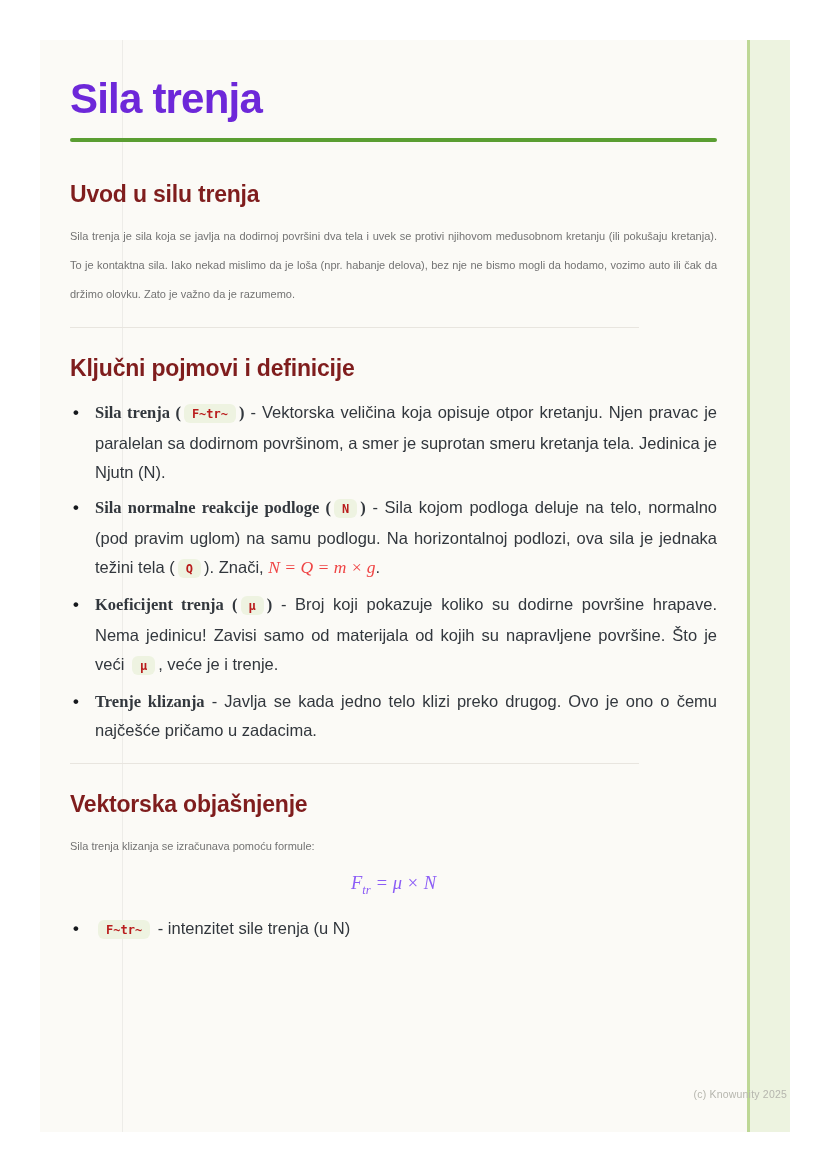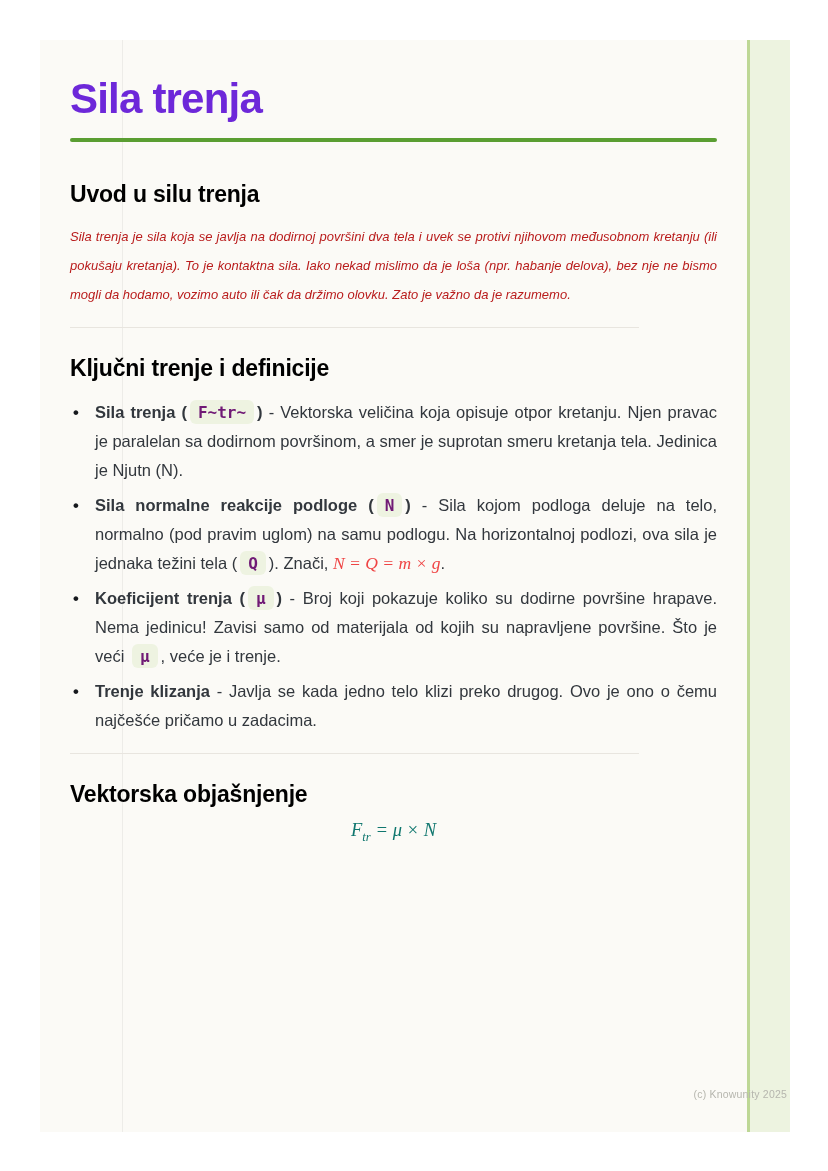--- a/index.html
+++ b/index.html
@@ -19,58 +19,58 @@
     position:absolute;left:82px;top:0;width:1px;height:100%;
     background:rgba(120,120,110,0.10);z-index:0;
   }
   .content{position:relative;z-index:2;padding:36px 73px 0 30px;color:#32373d;}
   h1.doc-title{
     margin:0;font-size:42px;line-height:1.08;font-weight:700;
     color:#6d28d9;letter-spacing:-0.8px;
   }
   .title-rule{height:4px;background:#5a9e32;margin-top:17px;border-radius:2px;}
   h2.sec-heading{
-    margin:0;font-size:23px;line-height:28px;font-weight:700;color:#000000;
+    margin:0;font-size:23px;line-height:28px;font-weight:700;color:#7f1d1d;
     letter-spacing:-0.2px;
   }
   h2.sec1{margin-top:38px;}
   h2.sec2{margin-top:26px;}
   h2.sec3{margin-top:26px;}
   p.body-text{
-    margin:14px 0 0;font-size:13px;line-height:29px;
-    text-align:justify;color:#b91c1c;font-style:italic;
+    margin:14px 0 0;font-size:11px;line-height:29px;
+    text-align:justify;color:#737373;
   }
   hr.divider{
     border:none;border-top:1.5px solid #e8e5df;height:0;
     margin:18px 0 0;width:88%;
   }
   ul.bullet-list{list-style:none;margin:16px 0 0;padding:0;}
   ul.bullet-list li{
     position:relative;padding-left:25px;margin:0 0 6px;
     font-size:16.5px;line-height:29px;text-align:justify;color:#32373d;
   }
   ul.bullet-list li::before{
     content:"\2022";position:absolute;left:3px;top:0;
     color:#15181c;font-weight:700;
   }
-  .seg-bold{font-weight:700;}
+  .seg-bold{font-weight:700;font-family:Liberation Serif, serif;}
   .seg-italic{}
   .seg-code{
-    font-family:"DejaVu Sans Mono",monospace;font-size:16px;font-weight:700;
-    color:#701a75;background:#eef3e1;padding:2.5px 8px;border-radius:6px;
+    font-family:"DejaVu Sans Mono",monospace;font-size:12px;font-weight:700;
+    color:#b91c1c;background:#eef3e1;padding:2.5px 8px;border-radius:6px;
     margin:0 3px;white-space:nowrap;position:relative;top:-1px;
   }
   .seg-math{
     font-family:"Liberation Serif",serif;font-style:italic;font-size:17.5px;
     color:#ef4444;
   }
   .formula{
     margin-top:12px;text-align:center;
     font-family:"Liberation Serif",serif;font-style:italic;
-    font-size:18.5px;color:#0f766e;
+    font-size:18.5px;color:#8b5cf6;
   }
   .formula .f-sub{font-size:12.5px;}
   .formula .f-rest{margin-left:5px;}
   p.where-label{margin-top:36px;}
   .watermark{
     position:absolute;right:3px;top:1036px;z-index:5;
     font-size:10.5px;color:#b6b6ae;letter-spacing:0.2px;margin-top:12px;
   }
 </style>
 </head>
@@ -82,30 +82,34 @@
 
   <div class="content">
     <h1 class="doc-title">Sila trenja</h1>
     <div class="title-rule"></div>
 
     <h2 class="sec-heading sec1">Uvod u silu trenja</h2>
     <p class="body-text"><span class="seg-text">Sila trenja je sila koja se javlja na dodirnoj površini dva tela i uvek se protivi njihovom međusobnom kretanju (ili pokušaju kretanja). To je kontaktna sila. Iako nekad mislimo da je loša (npr. habanje delova), bez nje ne bismo mogli da hodamo, vozimo auto ili čak da držimo olovku. Zato je važno da je razumemo.</span></p>
 
     <hr class="divider">
 
-    <h2 class="sec-heading sec2">Ključni trenje i definicije</h2>
+    <h2 class="sec-heading sec2">Ključni pojmovi i definicije</h2>
     <ul class="bullet-list">
         <li><span class="seg-bold">Sila trenja (</span><span class="seg-code">F~tr~</span><span class="seg-bold">)</span><span class="seg-text"> - Vektorska veličina koja opisuje otpor kretanju. Njen pravac je paralelan sa dodirnom površinom, a smer je suprotan smeru kretanja tela. Jedinica je Njutn (N).</span></li>
         <li><span class="seg-bold">Sila normalne reakcije podloge (</span><span class="seg-code">N</span><span class="seg-bold">)</span><span class="seg-text"> - Sila kojom podloga deluje na telo, normalno (pod pravim uglom) na samu podlogu. Na horizontalnoj podlozi, ova sila je jednaka težini tela (</span><span class="seg-code">Q</span><span class="seg-text">). Znači, </span><span class="seg-math">N = Q = m × g</span><span class="seg-text">.</span></li>
         <li><span class="seg-bold">Koeficijent trenja (</span><span class="seg-code">μ</span><span class="seg-bold">)</span><span class="seg-text"> - Broj koji pokazuje koliko su dodirne površine hrapave. </span><span class="seg-italic">Nema jedinicu!</span><span class="seg-text"> Zavisi samo od materijala od kojih su napravljene površine. Što je veći </span><span class="seg-code">μ</span><span class="seg-text">, veće je i trenje.</span></li>
         <li><span class="seg-bold">Trenje klizanja</span><span class="seg-text"> - Javlja se kada jedno telo klizi preko drugog. Ovo je ono o čemu najčešće pričamo u zadacima.</span></li>
       </ul>
 
     <hr class="divider">
 
     <h2 class="sec-heading sec3">Vektorska objašnjenje</h2>
+    <p class="body-text"><span class="seg-text">Sila trenja klizanja se izračunava pomoću formule:</span></p>
 
     <div class="formula"><span class="f-base">F</span><sub class="f-sub">tr</sub><span class="f-rest">= μ × N</span></div>
 
+    <ul class="bullet-list">
+        <li><span class="seg-code">F~tr~</span><span class="seg-text"> - intenzitet sile trenja (u N)</span></li>
+      </ul>
   </div>
 
   <div class="watermark">(c) Knowunity 2025</div>
 </div>
 
 </body></html>

